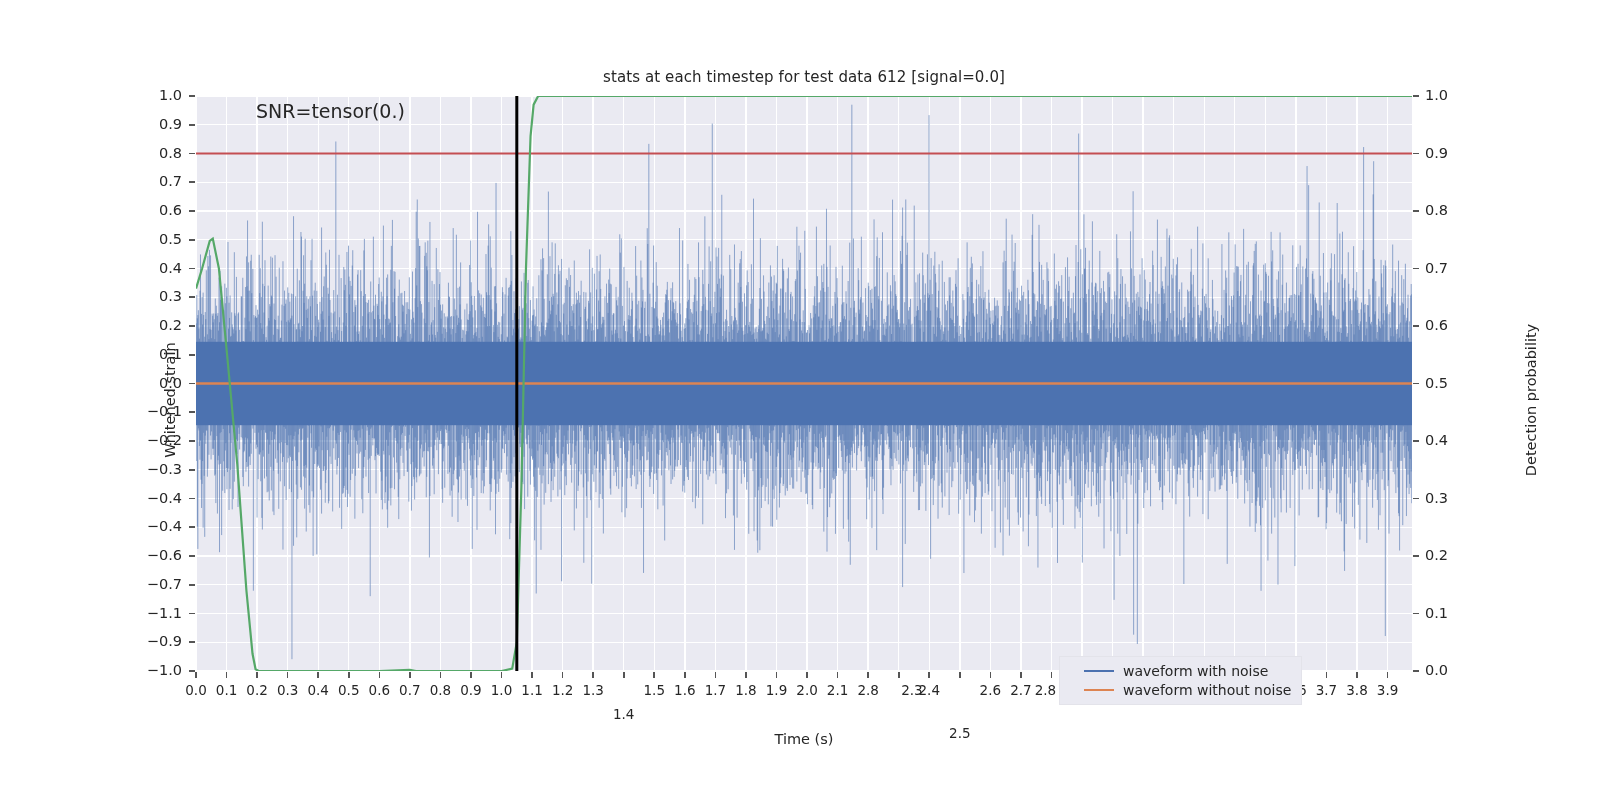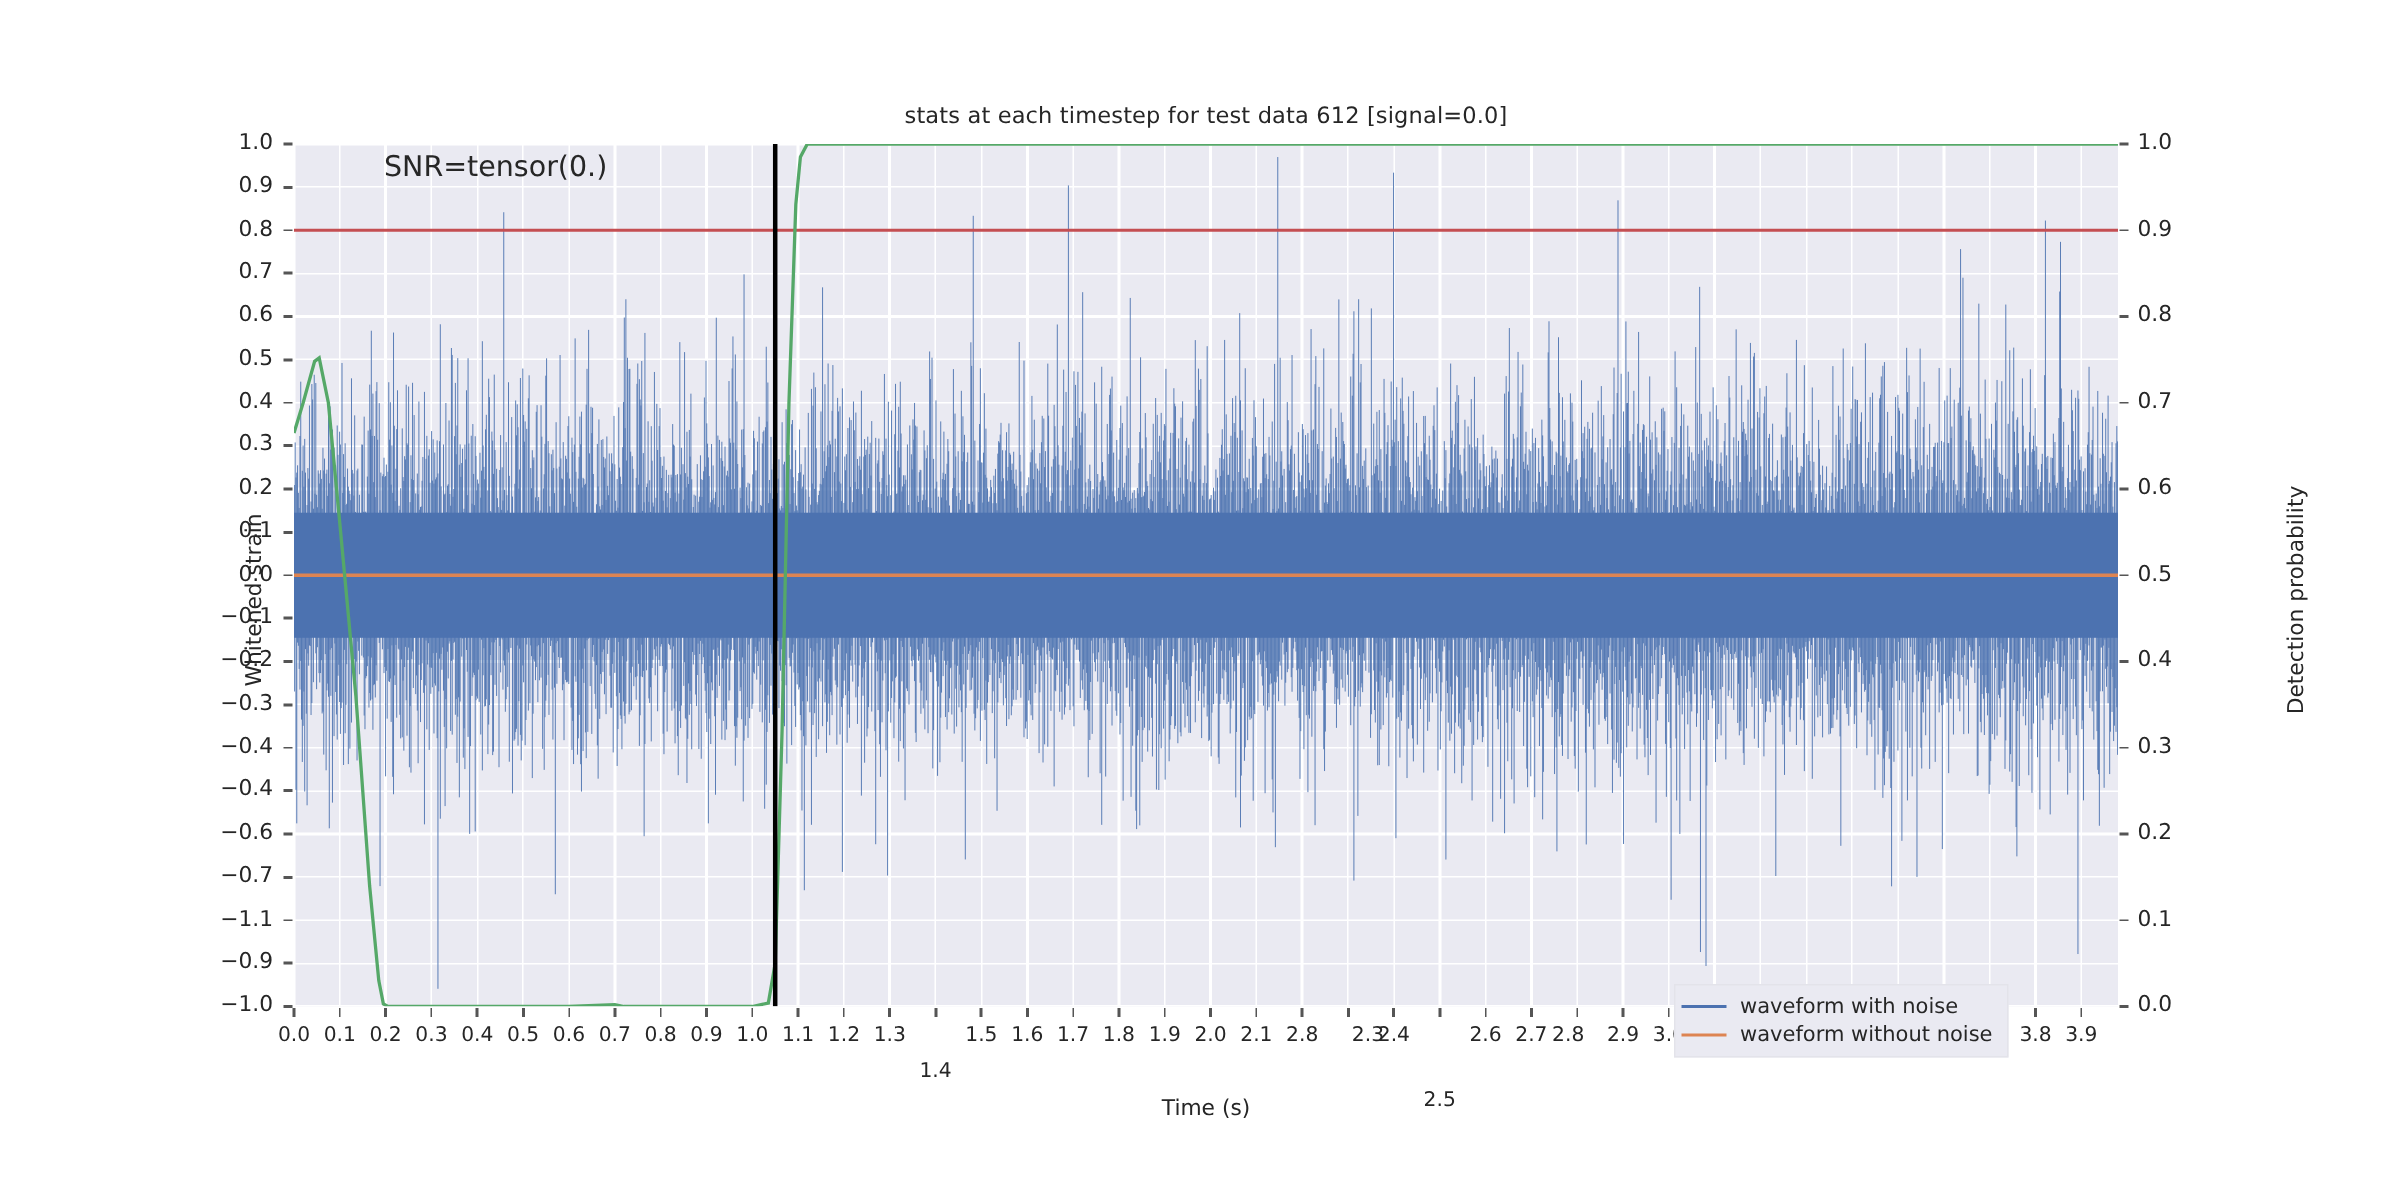--- a/index.html
+++ b/index.html
@@ -71,23 +71,23 @@
   }
 
   
   #snr-annotation{
     position:absolute;left:256px;top:100px;
     font-size:19px;color:#262626;white-space:nowrap;
   }
 
   
   #legend{
-    position:absolute;left:1116px;top:656px;
+    position:absolute;left:1059px;top:656px;
     background:#eaeaf2;border:1px solid #e3e3ea;
-    padding:6px 10px 6px 4px;
+    padding:6px 10px 6px 24px;
     display:flex;flex-direction:column;gap:3px;
   }
   .legend-row{display:flex;align-items:center;gap:9px;}
   .legend-swatch{width:30px;height:2.2px;flex:none;}
   .legend-text{font-size:14px;color:#262626;white-space:nowrap;}
 </style>
 </head>
 <body>
 
 <div id="figure">

